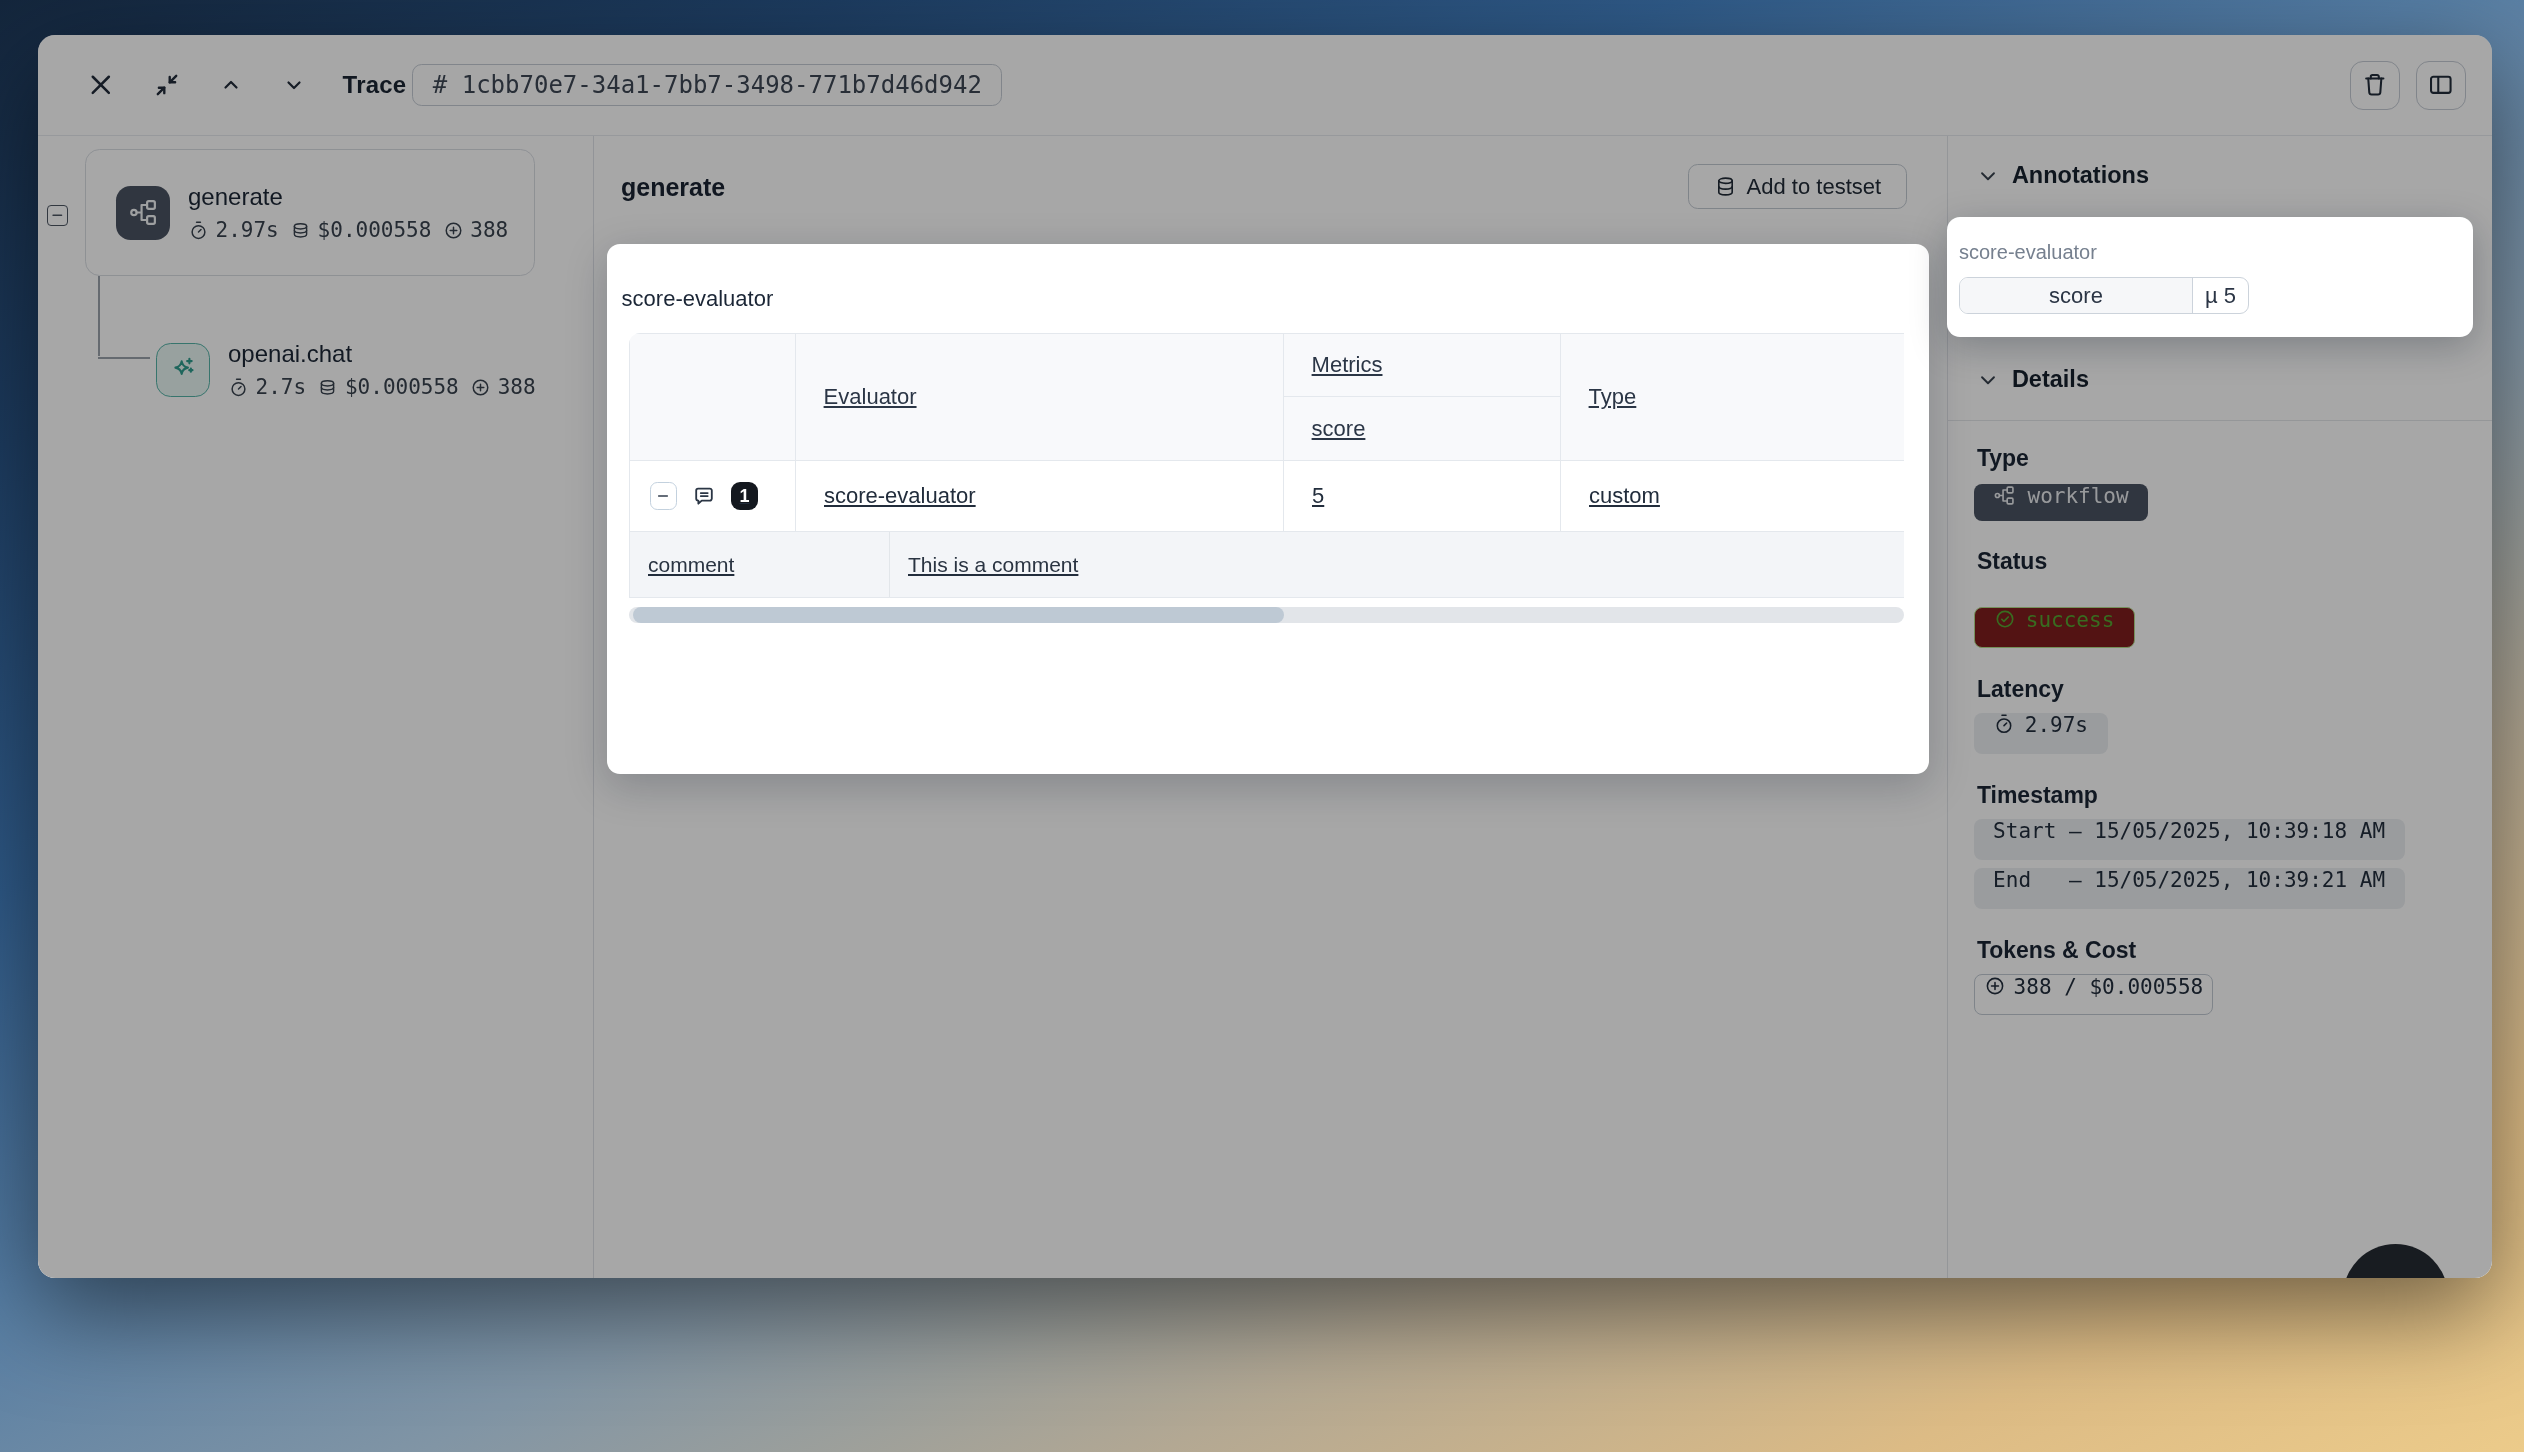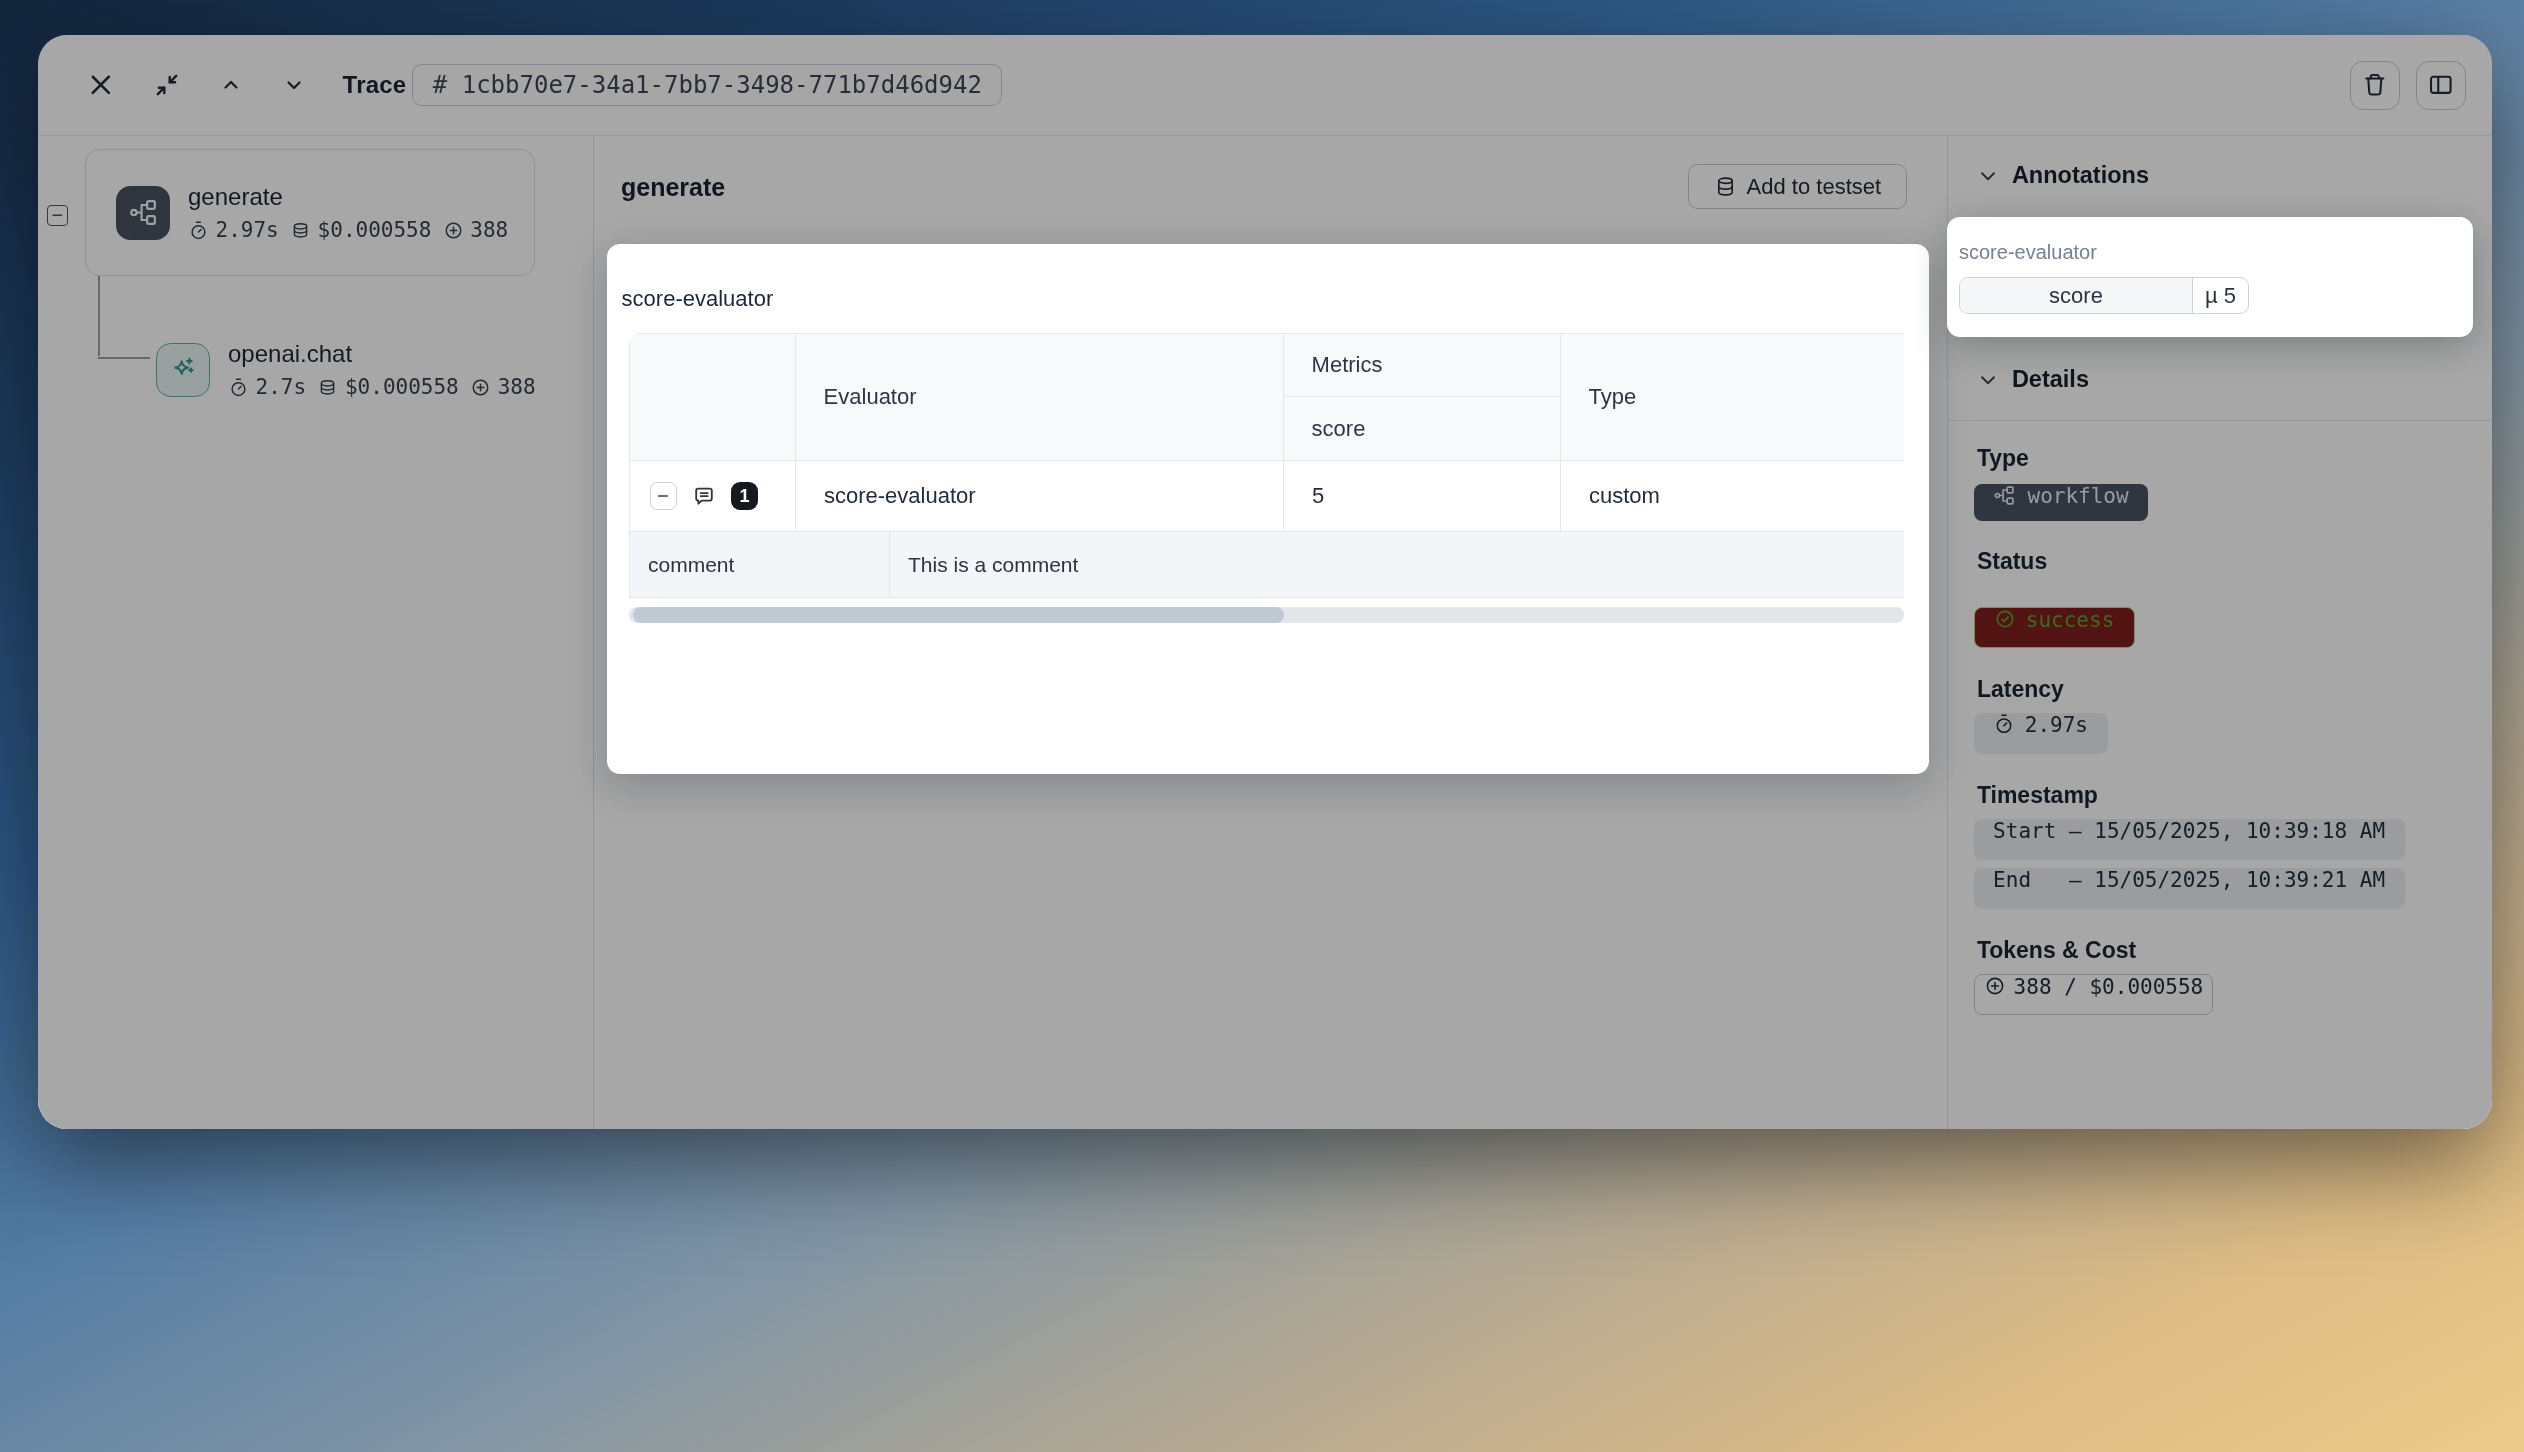--- a/index.html
+++ b/index.html
@@ -10,22 +10,22 @@
       #14263c 0%, #1d3c60 16%, #2f5a88 32%, #557da4 46%,
       #8195a5 60%, #b3a893 74%, #dcbb85 88%, #eccb8a 100%);
     color: #1c2736;
     position: relative;
   }
   .mono { font-family: "DejaVu Sans Mono", monospace; }
 
   
   .window {
     position: absolute; left: 38px; top: 35px;
-    width: 2454px; height: 1094px;
-    background: #ffffff; border-radius: 29px;
+    width: 2454px; height: 1243px;
+    background: #ffffff; border-radius: 17px;
     box-shadow: 0 32px 97px rgba(0,0,0,0.5);
     overflow: hidden;
   }
 
   
   .topbar {
     height: 101px; border-bottom: 0.8px solid #e7eaee;
     display: flex; align-items: center; padding: 0 26px 0 49px;
   }
   .tb-icon { color: #222c3a; display: inline-flex; cursor: pointer; }
@@ -100,21 +100,21 @@
   .tab.active { color: #18222f; font-weight: 500; border-bottom-color: #1e2a3a; }
   .tab .sel { background: #b5d3f8; }
   .card-body { position: relative; height: 453px; }
   .section-title { position: absolute; left: 14.6px; top: 42px; font-size: 22px; font-weight: 500; color: #1b2636; }
 
   .table-wrap {
     position: absolute; left: 22px; top: 89px; width: 1275px; height: 268px;
     overflow: hidden; border-radius: 11.4px 0 0 0;
   }
   table.eval-table { border-collapse: collapse; table-layout: fixed; width: 1542px; }
-  .eval-table td { border: 0.8px solid #e4e8ed; font-size: 22px; color: #222d3c; vertical-align: middle; }
+  .eval-table td { border: 0.8px solid #e4e8ed; font-size: 22px; color: #222d3c; vertical-align: middle; text-decoration: underline; }
   .eval-table .hcell { background: #f8f9fb; font-weight: 500; color: #2b3646; padding-left: 27.6px; }
   .eval-table .h1 td { height: 63px; }
   .eval-table .h2 td { height: 64px; }
   .eval-table .brow td { height: 71px; padding-left: 28px; }
   .eval-table .brow td.actions-cell { padding-left: 19.5px; }
   .actions-inner { display: flex; align-items: center; gap: 13.8px; }
   .minus-btn {
     width: 27.6px; height: 27.6px; border: 1.6px solid #c3d1de; border-radius: 7.3px;
     display: inline-flex; align-items: center; justify-content: center; color: #333e4e;
     background: #fff; cursor: pointer; flex: 0 0 auto;

